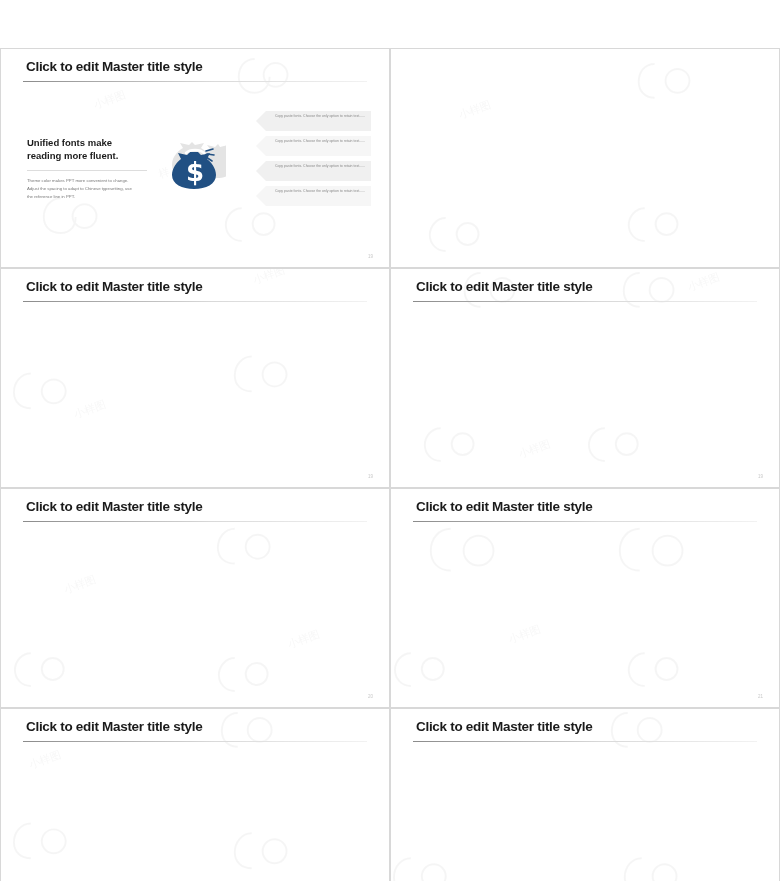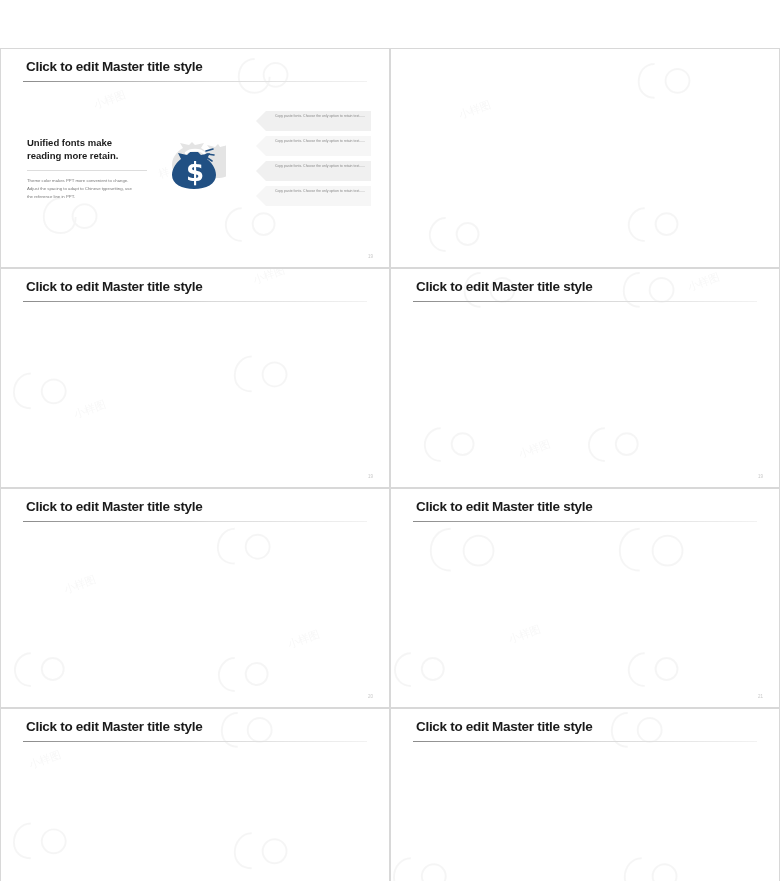--- a/index.html
+++ b/index.html
@@ -40,21 +40,21 @@
       <g fill="#f0f0f0" font-size="11" font-family="DejaVu Sans">
         <text x="95" y="60" transform="rotate(-20 95 60)">小样图</text>
         <text x="160" y="130" transform="rotate(-20 160 130)">样</text>
       </g>
     </svg>
     <div class="title">Click to edit Master title style</div>
     <div class="trule"></div>
 
     <div class="s1-left">
       <div class="h2">Unified fonts make</div>
-      <div class="h2">reading more retain.</div>
+      <div class="h2">reading more fluent.</div>
       <div class="s1-div"></div>
       <div class="body">Theme color makes PPT more convenient to change.</div>
       <div class="body">Adjust the spacing to adapt to Chinese typesetting, use</div>
       <div class="body">the reference line in PPT.</div>
     </div>
 
     <svg class="bag" width="62" height="62" viewBox="0 0 62 62">
       <g fill="#e4e4e4">
         <path d="M8 34c0-9 7-15 11-17l-3-5 9 2 3-3 3 3 9-2-3 5c4 2 11 8 11 17s-9 14-20 14S8 43 8 34z"></path>
         <path d="M36 34c0-8 6-14 10-16l-3-4 8 2 3-3 2 3 8-2-2 4c3 2 9 8 9 16s-8 13-18 13-17-5-17-13z"></path>

